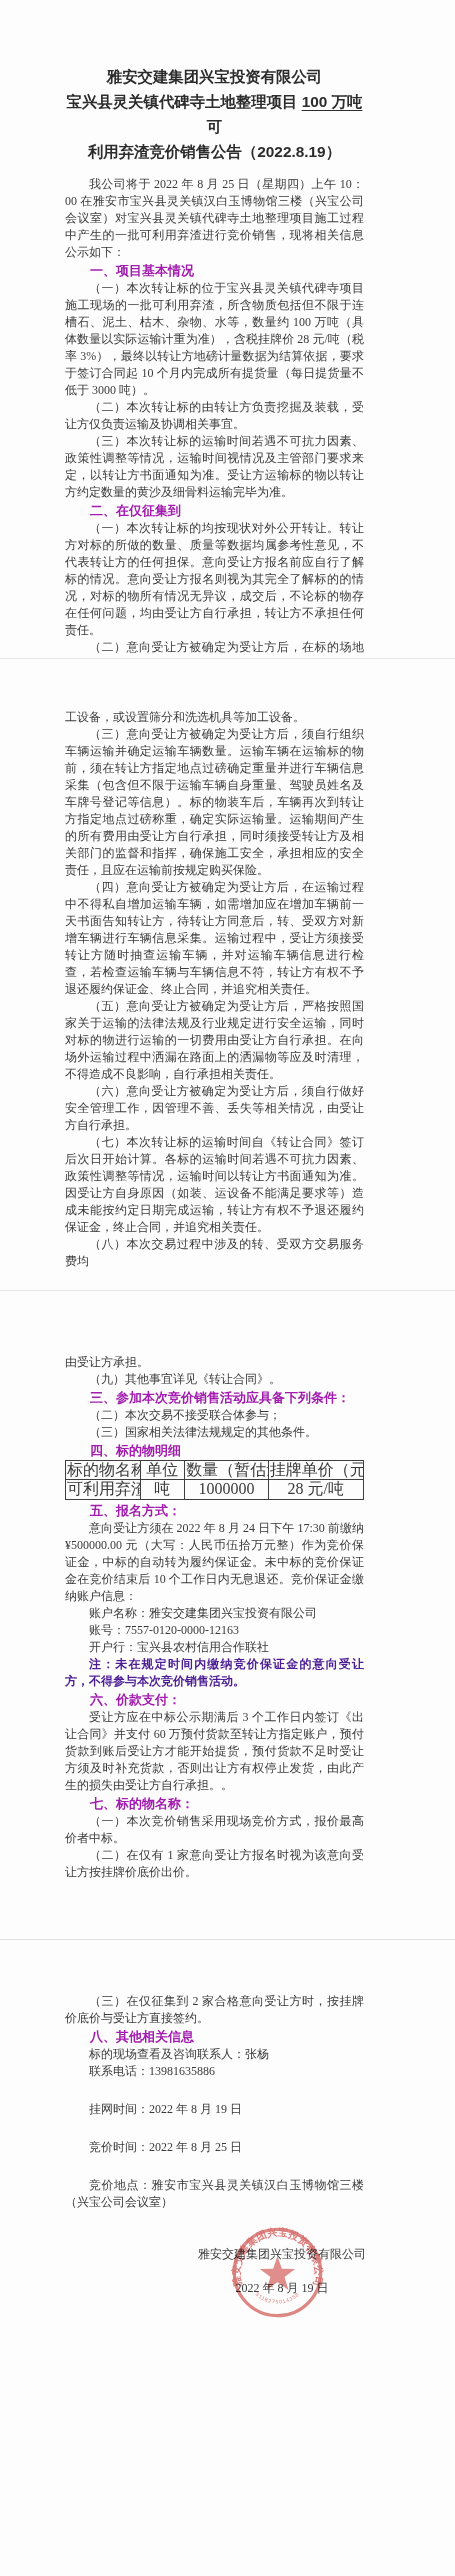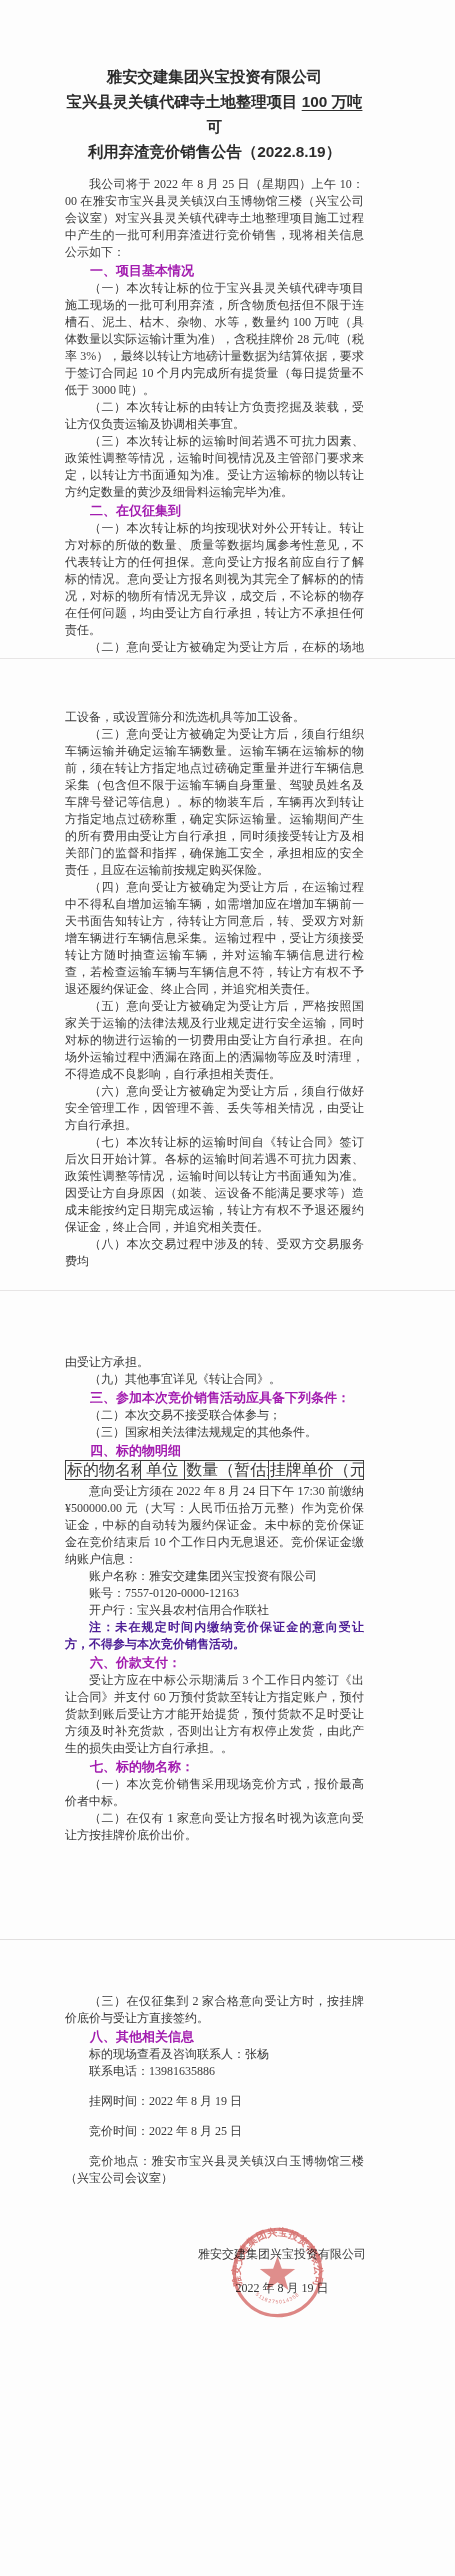--- a/index.html
+++ b/index.html
@@ -35,21 +35,21 @@
   }
   table.tbl{
     width:100%;border-collapse:collapse;table-layout:fixed;margin:1.1px 0 2.3px 0;
   }
   table.tbl th,table.tbl td{
     border:0.6px solid #3e3e3e;font-weight:normal;font-size:16px;
     height:17px;padding:0 1.1px;text-align:center;vertical-align:middle;
     line-height:1.15;color:#3a3a3a;white-space:nowrap;overflow:hidden;
   }
   .c1{width:25%;} .c2{width:15%;} .c3{width:28%;} .c4{width:32%;}
-  .gap{margin-top:13px;}
+  .gap{margin-top:21px;}
   .sign{position:absolute;left:171px;top:306px;width:222px;text-align:center;}
   .sign-line{font-size:12px;line-height:17px;text-align:center;text-indent:0;}
   .sign-date{margin-top:17px;}
   .seal{
     position:absolute;left:231px;top:286px;width:93px;height:93px;
     mix-blend-mode:multiply;opacity:.8;pointer-events:none;
   }
 </style>
 </head>
 <body>
@@ -96,22 +96,29 @@
           <col class="c3">
           <col class="c4">
         </colgroup>
       <tbody>
           <tr>
         <th>标的物名称</th>
         <th>单位</th>
         <th>数量（暂估量）</th>
         <th>挂牌单价（元/吨）</th>
       </tr>
+      <tr>
+        <td>可利用弃渣</td>
+        <td>吨</td>
+        <td>1000000</td>
+        <td>28 元/吨</td>
+      </tr>
     </tbody>
       </table>
+    <h2 class="hd">五、报名方式：</h2>
     <p class="ind">意向受让方须在 2022 年 8 月 24 日下午 17:30 前缴纳 ¥500000.00 元（大写：人民币伍拾万元整）作为竞价保证金，中标的自动转为履约保证金。未中标的竞价保证金在竞价结束后 10 个工作日内无息退还。竞价保证金缴纳账户信息：</p>
     <p class="ind">账户名称：雅安交建集团兴宝投资有限公司</p>
     <p class="ind">账号：7557-0120-0000-12163</p>
     <p class="ind">开户行：宝兴县农村信用合作联社</p>
     <p class="ind note">注：未在规定时间内缴纳竞价保证金的意向受让方，不得参与本次竞价销售活动。</p>
     <h2 class="hd">六、价款支付：</h2>
     <p class="ind">受让方应在中标公示期满后 3 个工作日内签订《出让合同》并支付 60 万预付货款至转让方指定账户，预付货款到账后受让方才能开始提货，预付货款不足时受让方须及时补充货款，否则出让方有权停止发货，由此产生的损失由受让方自行承担。。</p>
     <h2 class="hd">七、标的物名称：</h2>
     <p class="ind">（一）本次竞价销售采用现场竞价方式，报价最高价者中标。</p>
     <p class="ind">（二）在仅有 1 家意向受让方报名时视为该意向受让方按挂牌价底价出价。</p>

